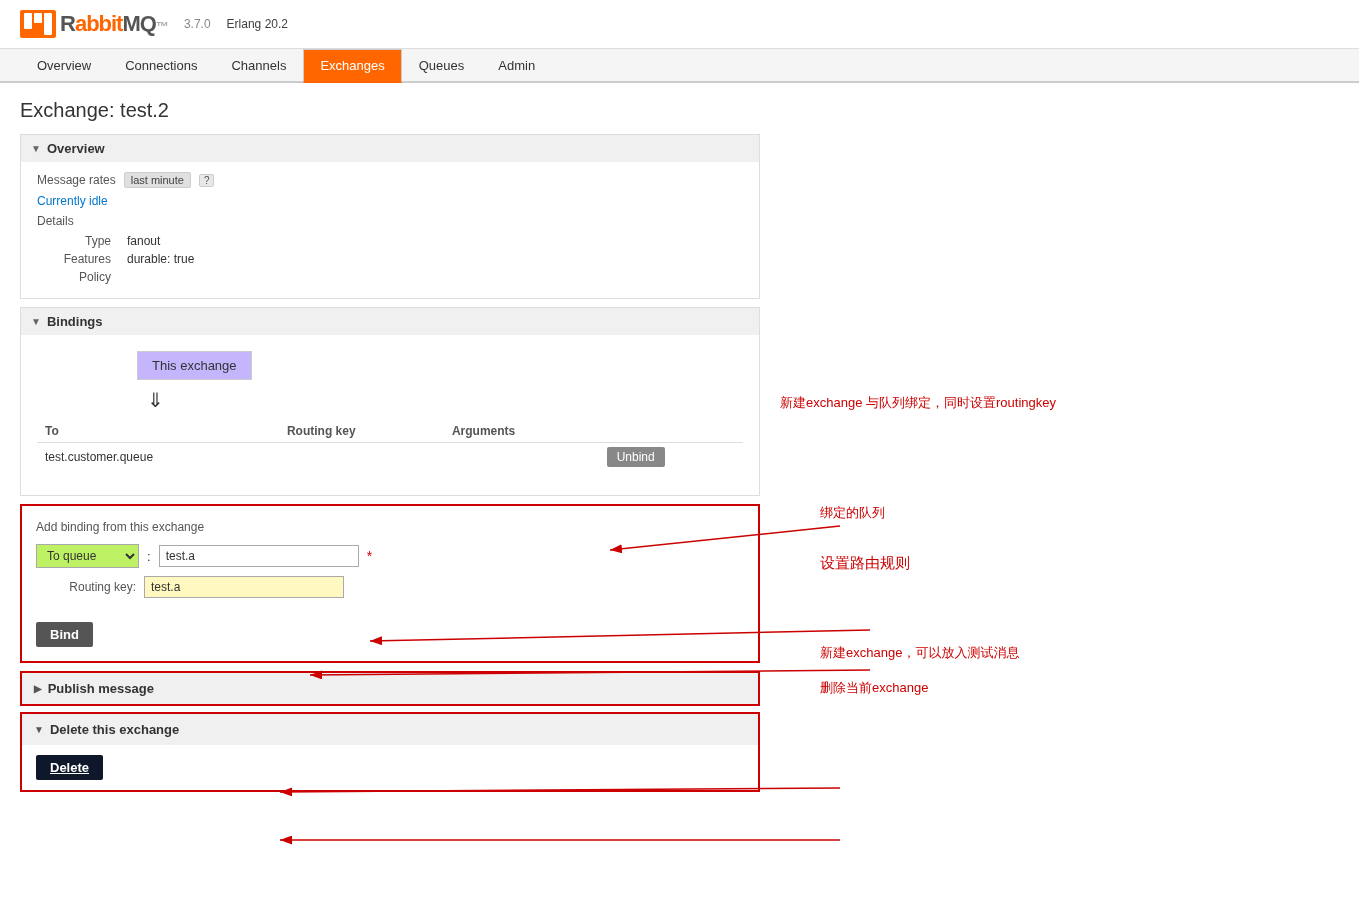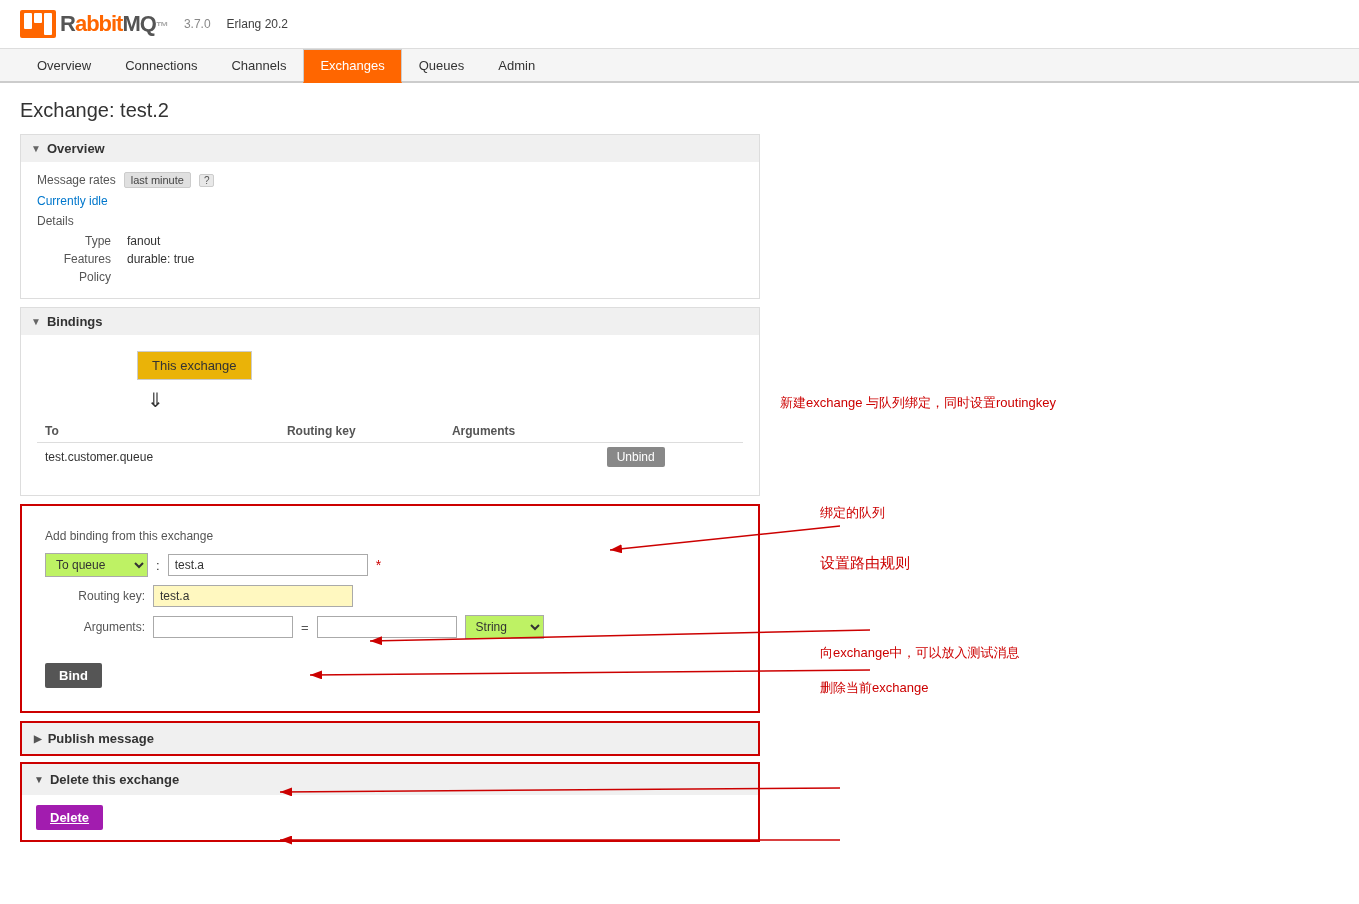--- a/index.html
+++ b/index.html
@@ -30,45 +30,45 @@
     .help-btn { background: #e8e8e8; border: 1px solid #ccc; border-radius: 2px; padding: 0 4px; font-size: 10px; cursor: pointer; }
     .currently-idle { font-size: 12px; color: #0077cc; margin-bottom: 6px; }
     .details-label { font-size: 12px; color: #555; margin-bottom: 6px; }
     .details-table { margin-left: 10px; }
     .details-row { display: flex; gap: 0; margin-bottom: 4px; }
     .details-key { width: 80px; text-align: right; color: #555; font-size: 12px; padding-right: 16px; }
     .details-val { font-size: 12px; color: #333; }
 
     
     .bindings-body { padding: 16px; }
-    .this-exchange-box { border: 1px solid #ccc; padding: 6px 14px; display: inline-block; background: #eab308; font-size: 13px; color: #333; margin-bottom: 4px; margin-left: 100px; }
+    .this-exchange-box { border: 1px solid #ccc; padding: 6px 14px; display: inline-block; background: #c4b5fd; font-size: 13px; color: #333; margin-bottom: 4px; margin-left: 100px; }
     .arrow-down { font-size: 20px; color: #333; margin-left: 110px; margin-bottom: 8px; }
     .bindings-table { width: 100%; border-collapse: collapse; margin-bottom: 8px; }
     .bindings-table th { text-align: left; font-size: 12px; color: #555; padding: 4px 8px; border-bottom: 1px solid #ddd; }
     .bindings-table td { padding: 4px 8px; font-size: 12px; }
     .unbind-btn { background: #888; color: #fff; border: none; padding: 3px 10px; cursor: pointer; font-size: 12px; border-radius: 2px; }
 
     
-    .add-binding-section { border: 2px solid #cc0000; padding: 23px; margin-bottom: 8px; background: #fff; }
+    .add-binding-section { border: 2px solid #cc0000; padding: 14px; margin-bottom: 8px; background: #fff; }
     .add-binding-title { font-size: 12px; color: #555; margin-bottom: 10px; }
     .form-row { display: flex; align-items: center; gap: 8px; margin-bottom: 8px; }
     .form-label { width: 100px; text-align: right; font-size: 12px; color: #555; }
     .form-input { border: 1px solid #aaa; padding: 3px 6px; font-size: 12px; color: #333; }
     .form-select { border: 1px solid #aaa; padding: 3px 6px; font-size: 12px; color: #333; background: #bef264; }
     .destination-row { display: flex; align-items: center; gap: 4px; }
     .eq-sign { font-size: 13px; color: #555; }
     .bind-btn { background: #555; color: #fff; border: none; padding: 5px 14px; cursor: pointer; font-size: 13px; font-weight: bold; border-radius: 2px; margin-top: 16px; }
 
     
     .collapsible-section { border: 2px solid #cc0000; margin-bottom: 6px; }
     .collapsible-header { background: #f0f0f0; padding: 8px 12px; display: flex; align-items: center; gap: 6px; cursor: pointer; font-weight: bold; font-size: 13px; }
     .collapsible-header .tri { font-size: 10px; color: #555; }
     .collapsible-body { padding: 10px 14px; }
 
-    .delete-btn { background: #a21caf; color: #fff; border: none; padding: 5px 14px; cursor: pointer; font-size: 13px; font-weight: bold; border-radius: 2px; text-decoration: underline; }
+    .delete-btn { background: #0f172a; color: #fff; border: none; padding: 5px 14px; cursor: pointer; font-size: 13px; font-weight: bold; border-radius: 2px; text-decoration: underline; }
   </style>
 </head>
 <body>
 
 <div class="header">
   <div class="logo">
     <svg width="36" height="28" viewBox="0 0 36 28">
       <rect x="0" y="0" width="36" height="28" rx="2" fill="#f60"></rect>
       <rect x="4" y="3" width="8" height="16" rx="1" fill="white"></rect>
       <rect x="14" y="3" width="8" height="10" rx="1" fill="white"></rect>
@@ -169,31 +169,20 @@
             </select>
             <span style="margin: 0 4px; font-size:13px;">:</span>
             <input type="text" class="form-input" style="width: 200px;" value="test.a">
             <span style="color:#cc0000; margin-left:4px; font-size:14px;">*</span>
           </div>
         </div>
         <div class="form-row">
           <span class="form-label">Routing key:</span>
           <input type="text" class="form-input" style="width: 200px; background: rgb(255, 248, 192);" value="test.a">
         </div>
-        <div class="form-row">
-          <span class="form-label">Arguments:</span>
-          <input type="text" class="form-input" style="width: 140px;">
-          <span class="eq-sign">=</span>
-          <input type="text" class="form-input" style="width: 140px;">
-          <select class="form-select">
-            <option>String</option>
-            <option>Number</option>
-            <option>Boolean</option>
-          </select>
-        </div>
         <button class="bind-btn">Bind</button>
       </div>
 
       <div class="collapsible-section">
         <div class="collapsible-header">
           <span class="tri">▶</span>
           <span>Publish message</span>
         </div>
       </div>
 
@@ -217,21 +206,21 @@
 
       <div style="position:absolute; top: 370px; left: 40px; color:#cc0000; font-size:13px;">
         <span>绑定的队列</span>
       </div>
 
       <div style="position:absolute; top: 420px; left: 40px; color:#cc0000; font-size:15px;">
         <span>设置路由规则</span>
       </div>
 
       <div style="position:absolute; top: 510px; left: 40px; color:#cc0000; font-size:13px;">
-        <span>向exchange中，可以放入测试消息</span>
+        <span>新建exchange，可以放入测试消息</span>
       </div>
 
       <div style="position:absolute; top: 545px; left: 40px; color:#cc0000; font-size:13px;">
         <span>删除当前exchange</span>
       </div>
     </div>
   </div>
 </div>
 
 <svg style="position:fixed;top:0;left:0;width:100%;height:100%;pointer-events:none;overflow:visible;">

